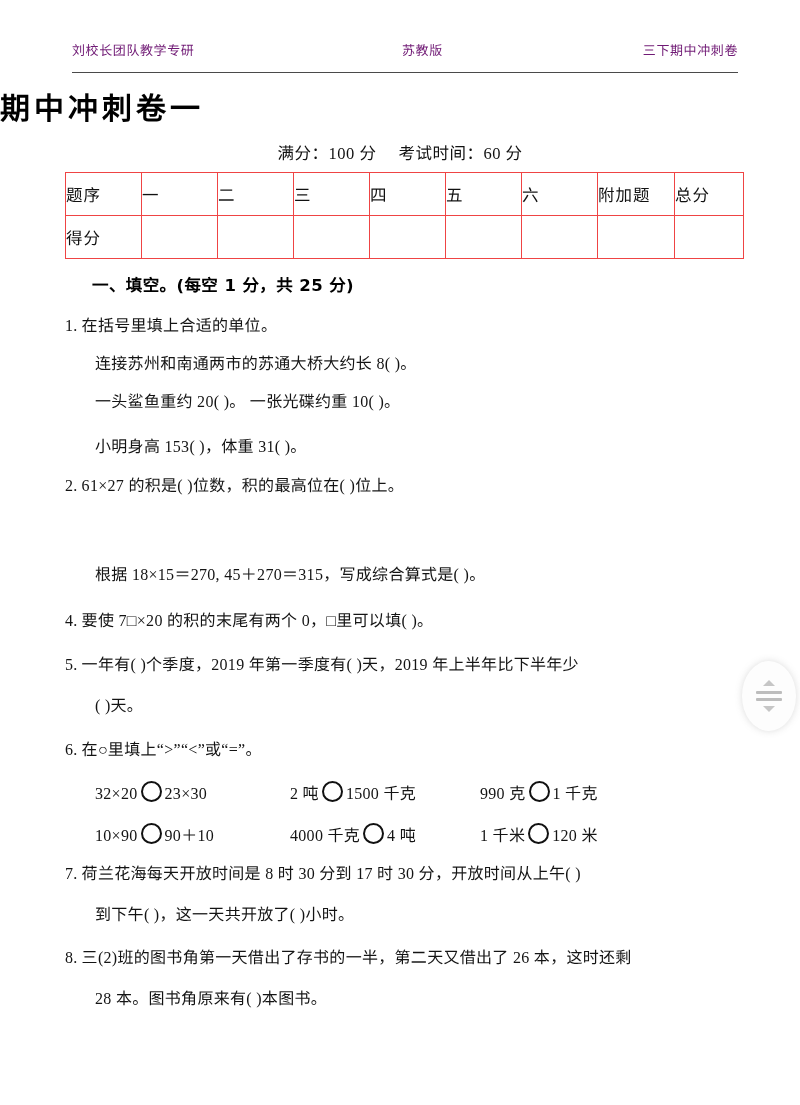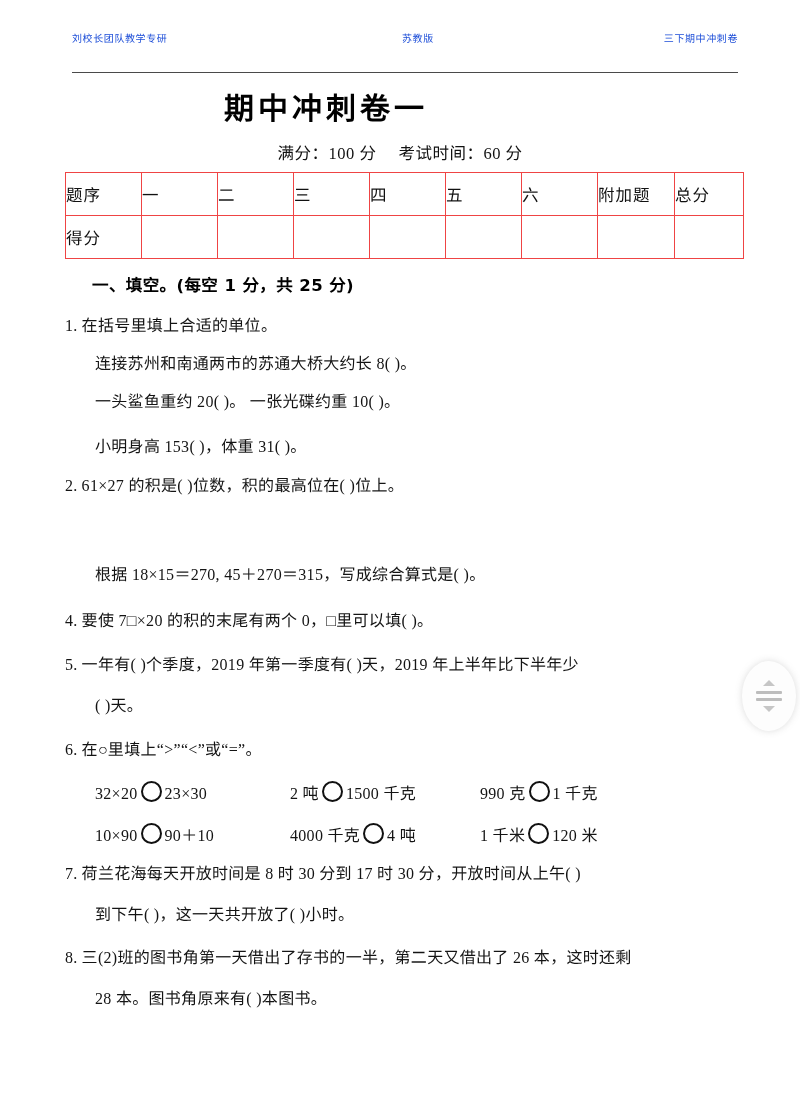--- a/index.html
+++ b/index.html
@@ -22,49 +22,49 @@
     left: 0; top: 0;
     width: 800px;
     height: 1105px;
     background: #ffffff;
   }
 
   
   .runhead {
     position: absolute;
     left: 72px;
-    top: 30px;
+    top: 40px;
     width: 666px;
     height: 28px;
     display: flex;
     align-items: flex-start;
-    font-size: 10px;
+    font-size: 13px;
     letter-spacing: 0.6px;
-    color: #1d4ed8;
+    color: #701a75;
     white-space: nowrap;
   }
   .runhead .rh-left   { flex: 0 0 auto; }
   .runhead .rh-mid    { position: absolute; left: 330px; top: 0; }
   .runhead .rh-right  { position: absolute; right: 0; top: 0; }
   .runrule {
     position: absolute;
     left: 72px;
     top: 72px;
     width: 666px;
     height: 0;
     border-top: 1.4px solid #4a4a4a;
   }
 
   
   .paper-title {
     position: absolute;
     left: 0;
     top: 84px;
     width: 652px;
-    text-align: center;
+    text-align: left;
     font-size: 30px;
     font-weight: 700;
     letter-spacing: 4px;
     font-family: Liberation Serif, serif;
     color: #000;
   }
   .paper-sub {
     position: absolute;
     left: 0;
     top: 140px;

